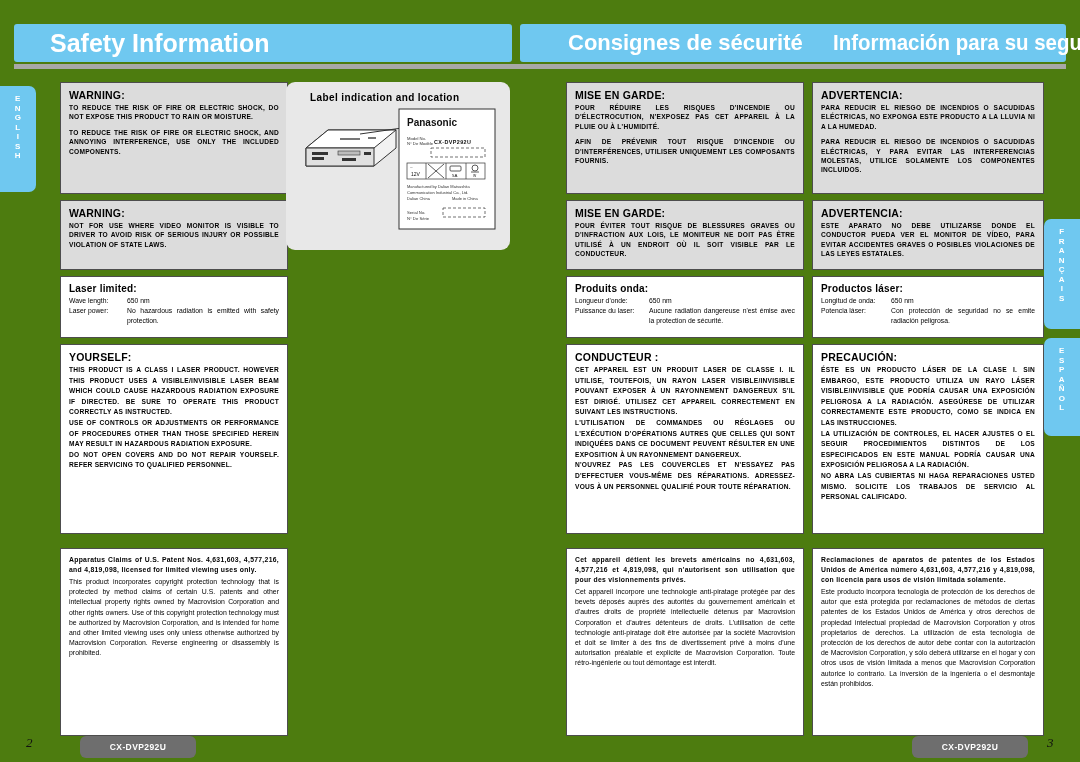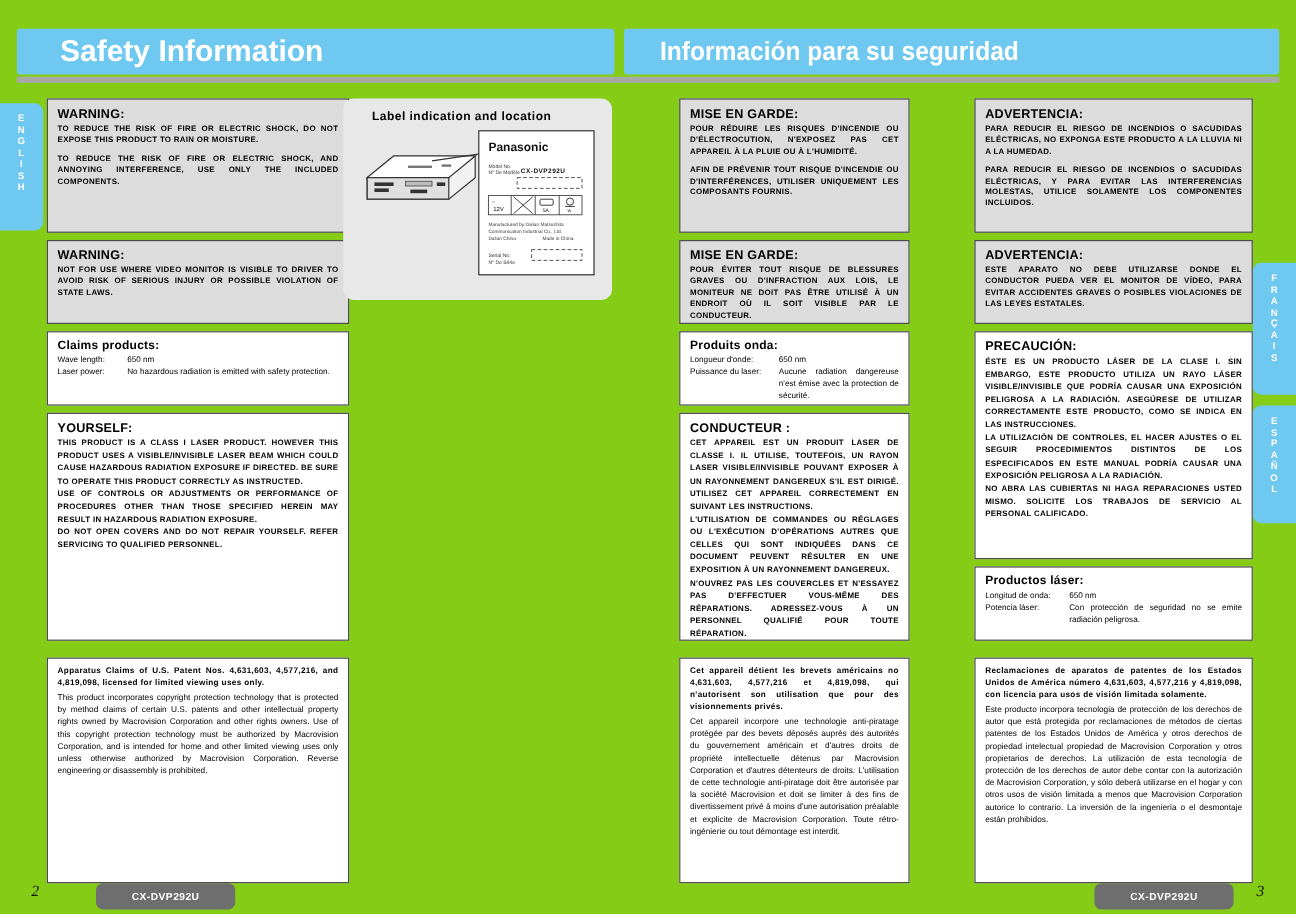--- a/index.html
+++ b/index.html
@@ -2,21 +2,21 @@
 <html><head>
 <meta charset="utf-8">
 <style>
   * { box-sizing: border-box; margin: 0; padding: 0; }
   html, body {
     width: 1080px; height: 762px;
     background: #ffffff;
     font-family: "Liberation Sans", sans-serif;
     overflow: hidden;
   }
-  #page { position: relative; width: 1080px; height: 762px; background:#84cc16; }
+  #page { position: relative; width: 1080px; height: 762px; background:#4d7c0f; }
 
   
   .banner {
     position: absolute; top: 24px; height: 38px;
     background: #6fc8f0;
     border-radius: 3px;
     display: flex; align-items: center;
   }
   .banner.left  { left: 14px;  width: 498px; }
   .banner.right { left: 520px; width: 546px; justify-content: flex-start; }
@@ -44,23 +44,23 @@
     padding-top: 8px;
     letter-spacing: 0.5px;
     line-height: 9.5px;
   }
   .lang-tab span { display:block; }
   .lang-left  { left: 0px;  width: 36px; border-radius: 0 7px 7px 0; }
   .lang-right { right: 0px; width: 36px; border-radius: 7px 0 0 7px; }
 
   
   .col { position: absolute; top: 82px; }
-  .col-en { left: 39px;  width: 252px; }
+  .col-en { left: 60px;  width: 228px; }
   .col-lb { left: 286px; width: 224px; }
-  .col-fr { left: 566px; width: 192px; }
+  .col-fr { left: 566px; width: 238px; }
   .col-es { left: 812px; width: 232px; }
 
   
   .box {
     border: 1px solid #4d4d4d;
     background: #dcdcdc;
     padding: 6px 8px 8px 8px;
     margin-bottom: 6px;
   }
   .box.plain { background: #ffffff; border: 1px solid #4d4d4d; }
@@ -130,20 +130,21 @@
 </style>
 </head>
 <body>
 
 <div id="page">
 
   <div class="banner left">
     <div class="banner-title">Safety Information</div>
   </div>
   <div class="banner right">
+    <div class="banner-title fr-title">Consignes de sécurité</div>
     <div class="banner-title es-title">Información para su seguridad</div>
   </div>
   <div class="rulebar"></div>
 
   <div class="lang-tab lang-left" style="top:86px; height:106px;">
     <span>E</span>
     <span>N</span>
     <span>G</span>
     <span>L</span>
     <span>I</span>
@@ -183,21 +184,21 @@
     </div>
 
     <div class="box" style="height:70px;">
       <div class="bx-title">WARNING:</div>
       <div class="bx-body">
         <p>NOT FOR USE WHERE VIDEO MONITOR IS VISIBLE TO DRIVER TO AVOID RISK OF SERIOUS INJURY OR POSSIBLE VIOLATION OF STATE LAWS.</p>
       </div>
     </div>
 
     <div class="box plain" style="height:62px;">
-      <div class="bx-title sm">Claims products:</div>
+      <div class="bx-title sm">Laser limited:</div>
       <div class="spec-row">
         <div class="spec-key" style="width:58px;">Wave length:</div>
         <div class="spec-val" style="text-align:left;">650 nm</div>
       </div>
       <div class="spec-row">
         <div class="spec-key" style="width:58px;">Laser power:</div>
         <div class="spec-val">No hazardous radiation is emitted with safety protection.</div>
       </div>
     </div>
 
@@ -319,41 +320,41 @@
       </div>
     </div>
 
     <div class="box" style="height:70px;">
       <div class="bx-title">ADVERTENCIA:</div>
       <div class="bx-body">
         <p>ESTE APARATO NO DEBE UTILIZARSE DONDE EL CONDUCTOR PUEDA VER EL MONITOR DE VÍDEO, PARA EVITAR ACCIDENTES GRAVES O POSIBLES VIOLACIONES DE LAS LEYES ESTATALES.</p>
       </div>
     </div>
 
+    <div class="box plain" style="height:62px;">
+      <div class="bx-title sm">Productos láser:</div>
+      <div class="spec-row">
+        <div class="spec-key" style="width:70px;">Longitud de onda:</div>
+        <div class="spec-val" style="text-align:left;">650 nm</div>
+      </div>
+      <div class="spec-row">
+        <div class="spec-key" style="width:70px;">Potencia láser:</div>
+        <div class="spec-val">Con protección de seguridad no se emite radiación peligrosa.</div>
+      </div>
+    </div>
+
     <div class="box plain" style="height:190px;">
       <div class="bx-title">PRECAUCIÓN:</div>
       <div class="bx-body" style="line-height:10.6px;">
         <p style="margin-bottom:0;">ÉSTE ES UN PRODUCTO LÁSER DE LA CLASE I. SIN EMBARGO, ESTE PRODUCTO UTILIZA UN RAYO LÁSER VISIBLE/INVISIBLE QUE PODRÍA CAUSAR UNA EXPOSICIÓN PELIGROSA A LA RADIACIÓN. ASEGÚRESE DE UTILIZAR CORRECTAMENTE ESTE PRODUCTO, COMO SE INDICA EN LAS INSTRUCCIONES.</p>
         <p style="margin-bottom:0;">LA UTILIZACIÓN DE CONTROLES, EL HACER AJUSTES O EL SEGUIR PROCEDIMIENTOS DISTINTOS DE LOS ESPECIFICADOS EN ESTE MANUAL PODRÍA CAUSAR UNA EXPOSICIÓN PELIGROSA A LA RADIACIÓN.</p>
         <p style="margin-bottom:0;">NO ABRA LAS CUBIERTAS NI HAGA REPARACIONES USTED MISMO. SOLICITE LOS TRABAJOS DE SERVICIO AL PERSONAL CALIFICADO.</p>
       </div>
     </div>
 
-    <div class="box plain" style="height:62px;">
-      <div class="bx-title sm">Productos láser:</div>
-      <div class="spec-row">
-        <div class="spec-key" style="width:70px;">Longitud de onda:</div>
-        <div class="spec-val" style="text-align:left;">650 nm</div>
-      </div>
-      <div class="spec-row">
-        <div class="spec-key" style="width:70px;">Potencia láser:</div>
-        <div class="spec-val">Con protección de seguridad no se emite radiación peligrosa.</div>
-      </div>
-    </div>
-
     <div class="box plain" style="height:188px; margin-top:14px;">
       <div class="patent-lead">Reclamaciones de aparatos de patentes de los Estados Unidos de América número 4,631,603, 4,577,216 y 4,819,098, con licencia para usos de visión limitada solamente.</div>
       <div class="patent-body">Este producto incorpora tecnologia de protección de los derechos de autor que está protegida por reclamaciones de métodos de ciertas patentes de los Estados Unidos de América y otros derechos de propiedad intelectual propiedad de Macrovision Corporation y otros propietarios de derechos. La utilización de esta tecnología de protección de los derechos de autor debe contar con la autorización de Macrovision Corporation, y sólo deberá utilizarse en el hogar y con otros usos de visión limitada a menos que Macrovision Corporation autorice lo contrario. La inversión de la ingeniería o el desmontaje están prohibidos.</div>
     </div>
   </div>
 
   <div class="pagenum page-left">2</div>
   <div class="model-badge badge-left">CX-DVP292U</div>
   <div class="model-badge badge-right">CX-DVP292U</div>
   <div class="pagenum page-right">3</div>

